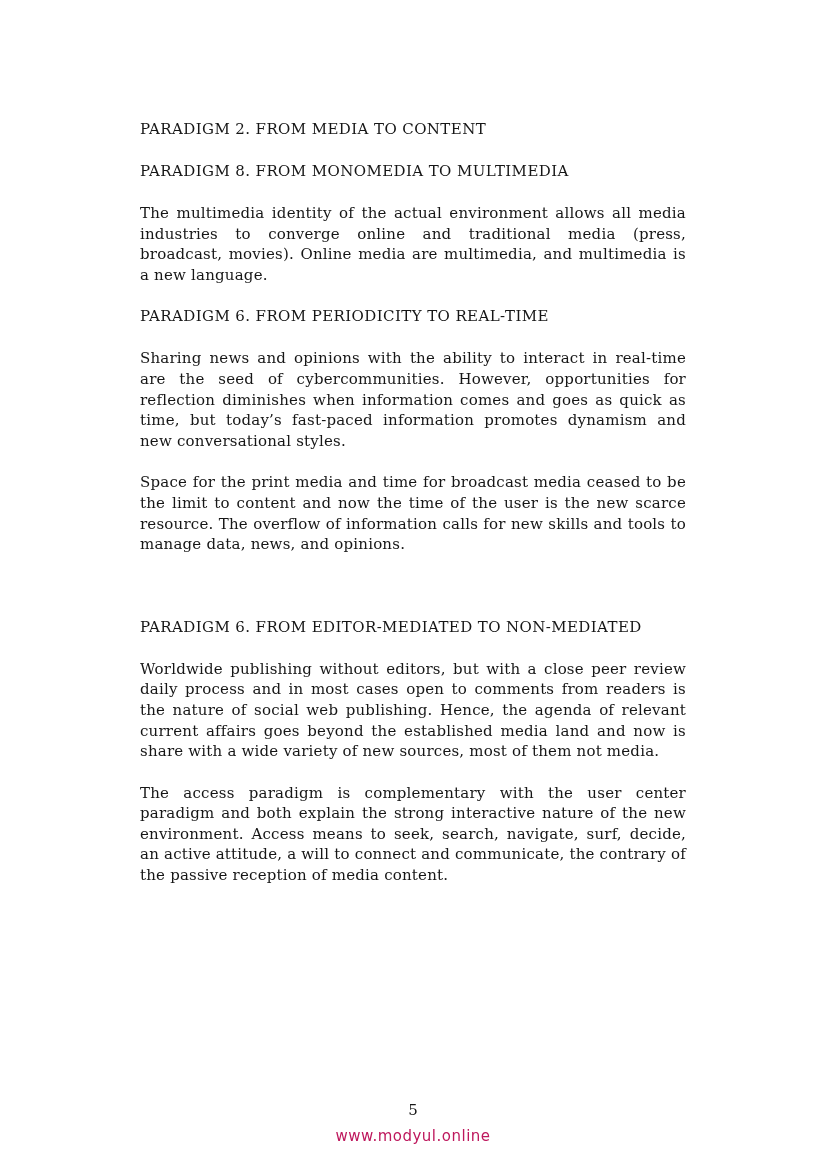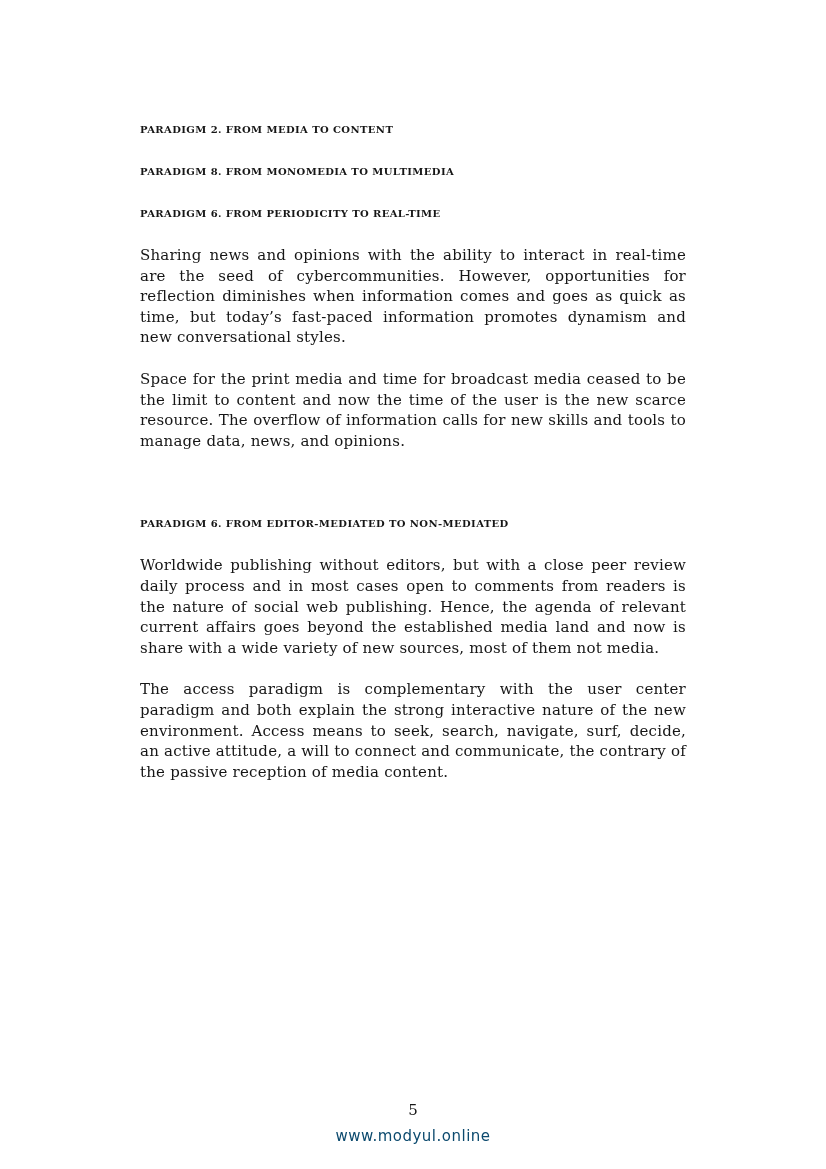--- a/index.html
+++ b/index.html
@@ -14,22 +14,22 @@
     color: #161616;
     overflow: hidden;
   }
   .content {
     position: absolute;
     top: 98px;
     left: 140px;
     width: 546px;
   }
   .section h2 {
-    font-size: 10px;
-    font-weight: bold;
+    font-size: 15px;
+    font-weight: normal;
     letter-spacing: 0.4px;
     margin: 21px 0 21px 0;
     line-height: 21px;
   }
   .section p {
     font-size: 15px;
     line-height: 20.6px;
     text-align: justify;
     margin: 0 0 21px 0;
     letter-spacing: 0.2px;
@@ -47,36 +47,37 @@
     color: #161616;
   }
   .watermark {
     position: absolute;
     bottom: 24px;
     left: 0;
     width: 100%;
     text-align: center;
     font-size: 15px;
     font-family: "DejaVu Sans", "Liberation Sans", sans-serif;
-    color: #0c4a6e;
+    color: #be185d;
     letter-spacing: 0.5px;
   }
 </style>
 </head>
 <body>
 
 <div class="page">
   <div class="content">
 
     <div class="section">
       <h2>PARADIGM 2. FROM MEDIA TO CONTENT</h2>
     </div>
 
     <div class="section">
       <h2>PARADIGM 8. FROM MONOMEDIA TO MULTIMEDIA</h2>
+      <p>The multimedia identity of the actual environment allows all media industries to converge online and traditional media (press, broadcast, movies). Online media are multimedia, and multimedia is a new language.</p>
     </div>
 
     <div class="section">
       <h2>PARADIGM 6. FROM PERIODICITY TO REAL-TIME</h2>
       <p>Sharing news and opinions with the ability to interact in real-time are the seed of cybercommunities. However, opportunities for reflection diminishes when information comes and goes as quick as time, but today’s fast-paced information promotes dynamism and new conversational styles.</p>
     </div>
 
     <div class="section">
       <p>Space for the print media and time for broadcast media ceased to be the limit to content and now the time of the user is the new scarce resource. The overflow of information calls for new skills and tools to manage data, news, and opinions.</p>
     </div>

